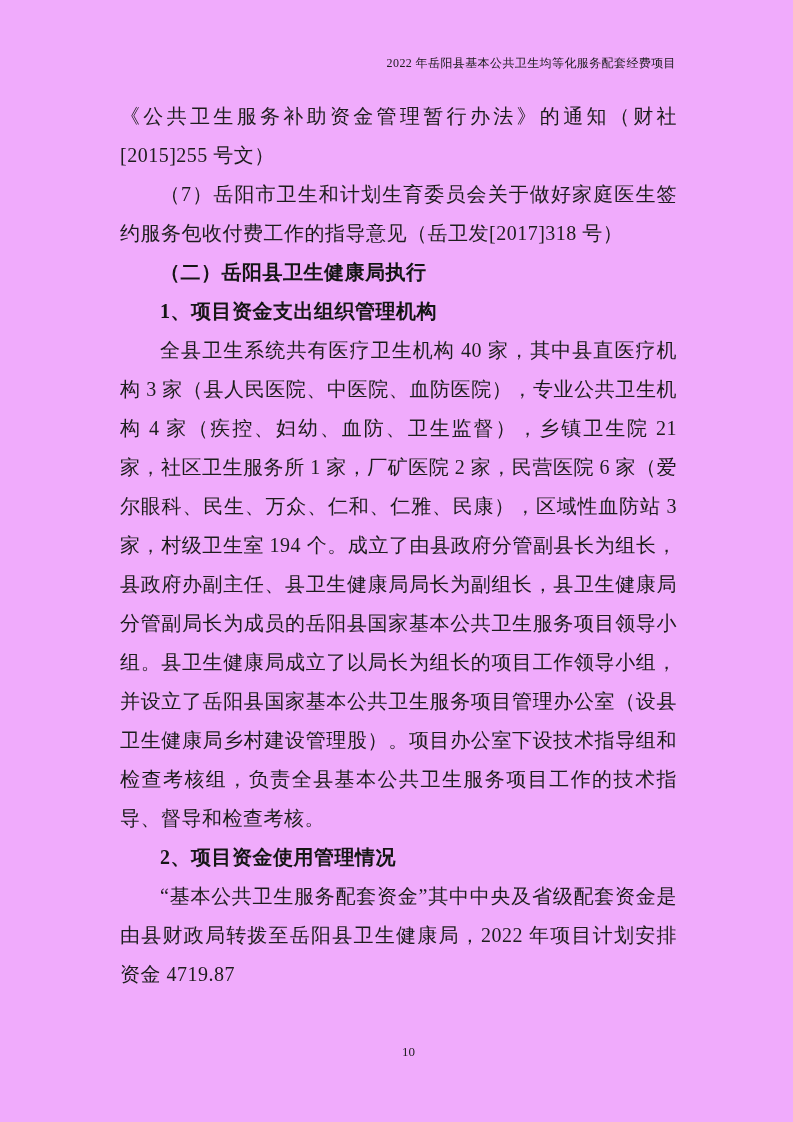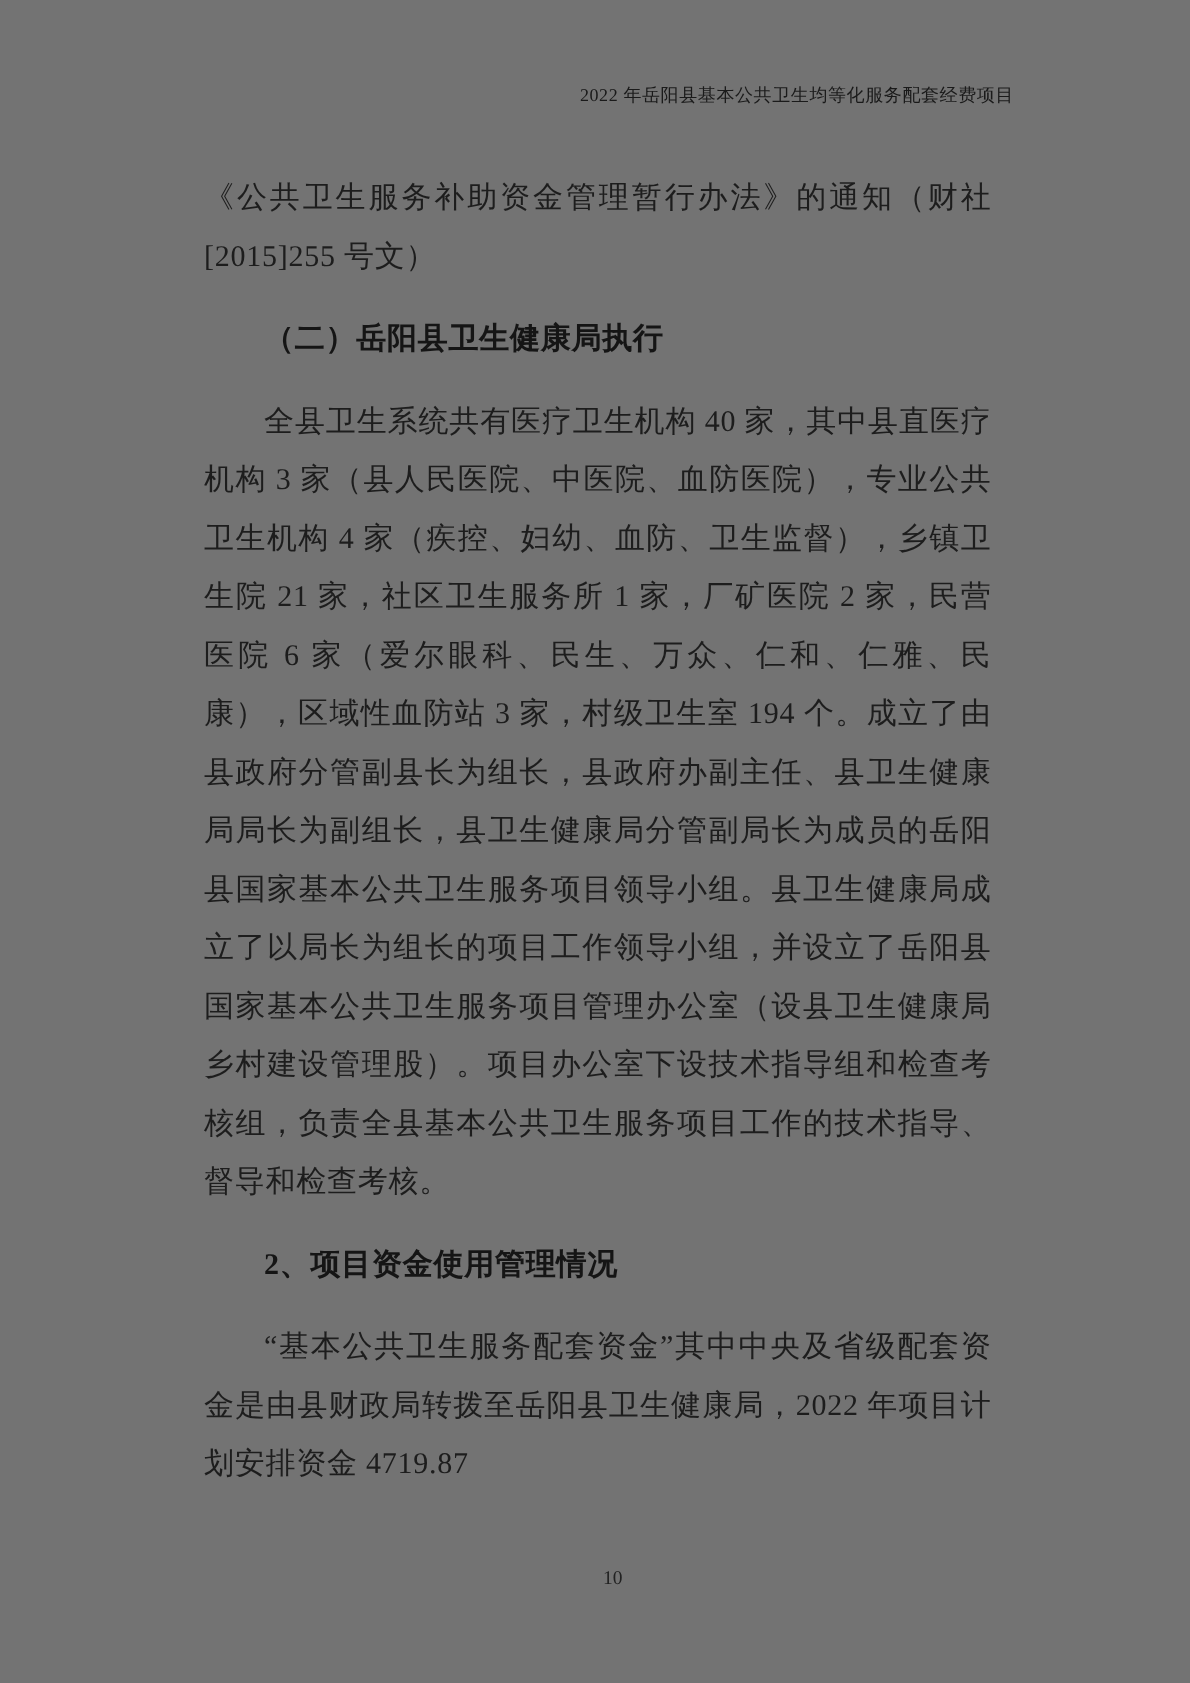--- a/index.html
+++ b/index.html
@@ -4,21 +4,21 @@
 <style>
   html, body {
     margin: 0;
     padding: 0;
     background: #ffffff;
   }
   .page {
     position: relative;
     width: 793px;
     height: 1122px;
-    background: #737373;
+    background: #f0abfc;
     font-family: "Liberation Serif", "DejaVu Serif", serif;
     color: #1c1c1c;
     overflow: hidden;
   }
   .doc-header {
     position: absolute;
     top: 55px;
     left: 120px;
     width: 556px;
     text-align: right;
@@ -27,21 +27,21 @@
     color: #1a1a1a;
     white-space: nowrap;
   }
   .doc-content {
     position: absolute;
     top: 97px;
     left: 120px;
     width: 557px;
   }
   .para {
-    margin: 16px;
+    margin: 0;
     font-size: 20px;
     line-height: 39px;
     text-align: justify;
     text-justify: inter-character;
     letter-spacing: 0.5px;
     color: #1d1d1d;
   }
   .para.indent {
     text-indent: 2em;
   }
@@ -61,20 +61,22 @@
   }
 </style>
 </head>
 <body>
 
 <div class="page">
   <div class="doc-header">2022 年岳阳县基本公共卫生均等化服务配套经费项目</div>
 
   <div class="doc-content" id="doc-content">
       <p class="para body">《公共卫生服务补助资金管理暂行办法》的通知（财社[2015]255 号文）</p>
+      <p class="para body indent">（7）岳阳市卫生和计划生育委员会关于做好家庭医生签约服务包收付费工作的指导意见（岳卫发[2017]318 号）</p>
       <p class="para heading indent">（二）岳阳县卫生健康局执行</p>
+      <p class="para heading indent">1、项目资金支出组织管理机构</p>
       <p class="para body indent">全县卫生系统共有医疗卫生机构 40 家，其中县直医疗机构 3 家（县人民医院、中医院、血防医院），专业公共卫生机构 4 家（疾控、妇幼、血防、卫生监督），乡镇卫生院 21 家，社区卫生服务所 1 家，厂矿医院 2 家，民营医院 6 家（爱尔眼科、民生、万众、仁和、仁雅、民康），区域性血防站 3 家，村级卫生室 194 个。成立了由县政府分管副县长为组长，县政府办副主任、县卫生健康局局长为副组长，县卫生健康局分管副局长为成员的岳阳县国家基本公共卫生服务项目领导小组。县卫生健康局成立了以局长为组长的项目工作领导小组，并设立了岳阳县国家基本公共卫生服务项目管理办公室（设县卫生健康局乡村建设管理股）。项目办公室下设技术指导组和检查考核组，负责全县基本公共卫生服务项目工作的技术指导、督导和检查考核。</p>
       <p class="para heading indent">2、项目资金使用管理情况</p>
       <p class="para body indent">“基本公共卫生服务配套资金”其中中央及省级配套资金是由县财政局转拨至岳阳县卫生健康局，2022 年项目计划安排资金 4719.87</p>
     </div>
 
   <div class="doc-footer">10</div>
 </div>
 
 </body></html>

